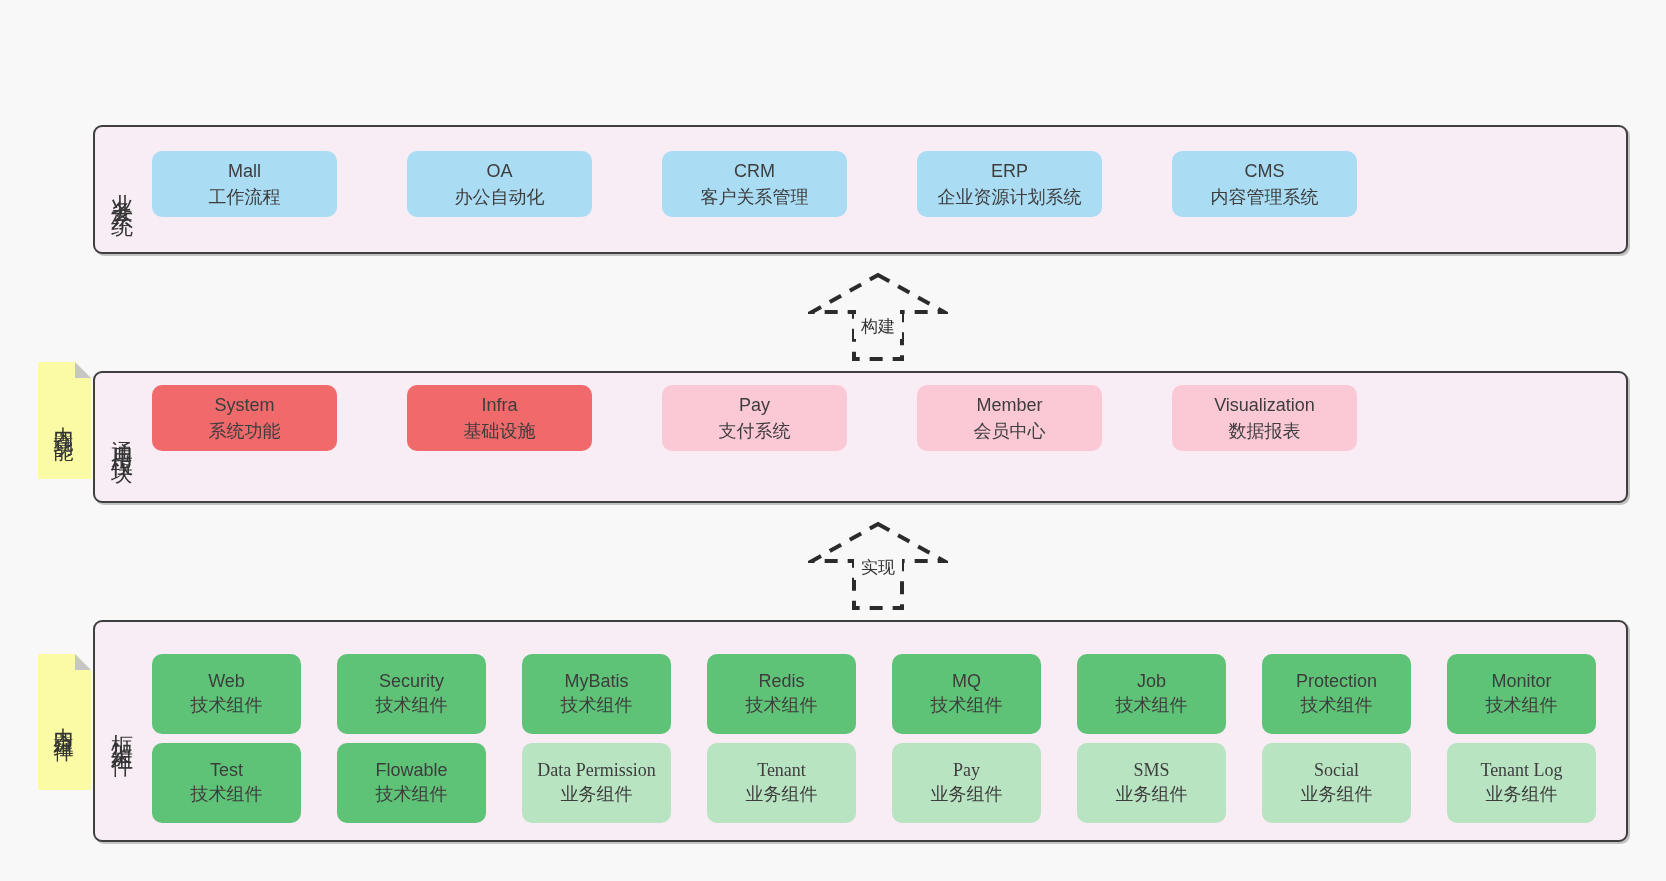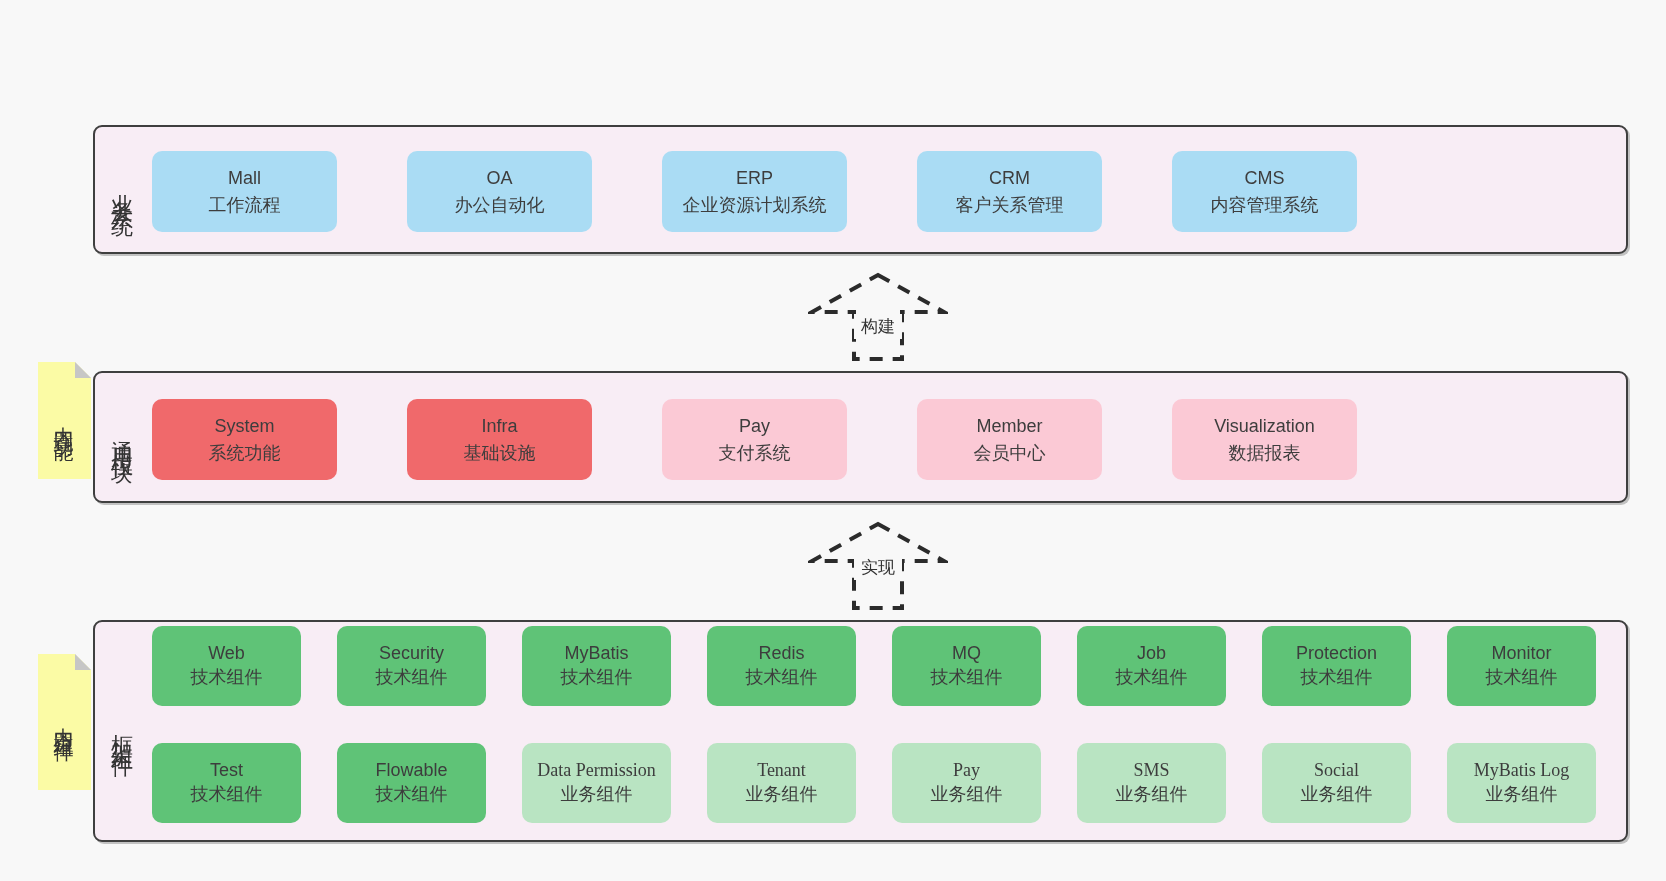--- a/index.html
+++ b/index.html
@@ -19,26 +19,26 @@
   #layer-module{top:371px;height:132px;}
   #layer-component{top:620px;height:222px;}
   .layer-label{
     position:absolute;left:12px;top:50%;transform:translateY(-50%);
     writing-mode:vertical-rl;text-orientation:upright;
     font-size:22px;letter-spacing:7px;color:#333;white-space:nowrap;
   }
   
   .boxes-row{position:absolute;left:57px;display:flex;gap:70px;}
   #layer-business .boxes-row{top:24px;}
-  #layer-module .boxes-row{top:26px;}
+  #layer-module .boxes-row{top:12px;}
   .boxes-row.small-row{gap:36px;}
-  #row-comp-1{top:4px;}
+  #row-comp-1{top:32px;}
   #row-comp-2{top:121px;}
   .box{
-    width:185px;height:81px;border-radius:10px;
+    width:185px;height:66px;border-radius:10px;
     display:flex;flex-direction:column;align-items:center;justify-content:center;
     text-align:center;font-size:18px;line-height:1.45;color:#3d3d3d;
   }
   .box.small{width:149px;height:80px;line-height:1.32;padding:0 4px;box-sizing:border-box;}
   .blue{background:#aadcf4;}
   .red{background:#f0696b;}
   .pink{background:#fbc9d5;}
   .green{background:#5fc377;}
   .green-light{background:#b9e4c2;font-family:Liberation Serif, serif;}
   
@@ -76,26 +76,26 @@
   <div class="boxes-row">
     <div class="box blue">
       <div>Mall</div>
       <div>工作流程</div>
     </div>
     <div class="box blue">
       <div>OA</div>
       <div>办公自动化</div>
     </div>
     <div class="box blue">
+      <div>CRM</div>
+      <div>客户关系管理</div>
+    </div>
+    <div class="box blue">
       <div>ERP</div>
       <div>企业资源计划系统</div>
-    </div>
-    <div class="box blue">
-      <div>CRM</div>
-      <div>客户关系管理</div>
     </div>
     <div class="box blue">
       <div>CMS</div>
       <div>内容管理系统</div>
     </div>
   </div>
 </div>
 
 <svg class="arrow-svg" id="arrow-build" viewBox="0 0 140 92">
   <polygon points="70,4 136,41 94,41 94,88 46,88 46,41 4,41" fill="#f8f8f8" stroke="#2b2b2b" stroke-width="4" stroke-dasharray="13 10"></polygon>
@@ -198,17 +198,17 @@
     </div>
     <div class="box small green-light">
       <div>SMS</div>
       <div>业务组件</div>
     </div>
     <div class="box small green-light">
       <div>Social</div>
       <div>业务组件</div>
     </div>
     <div class="box small green-light">
-      <div>MyBatis Log</div>
+      <div>Tenant Log</div>
       <div>业务组件</div>
     </div>
   </div>
 </div>
 
 </body></html>

